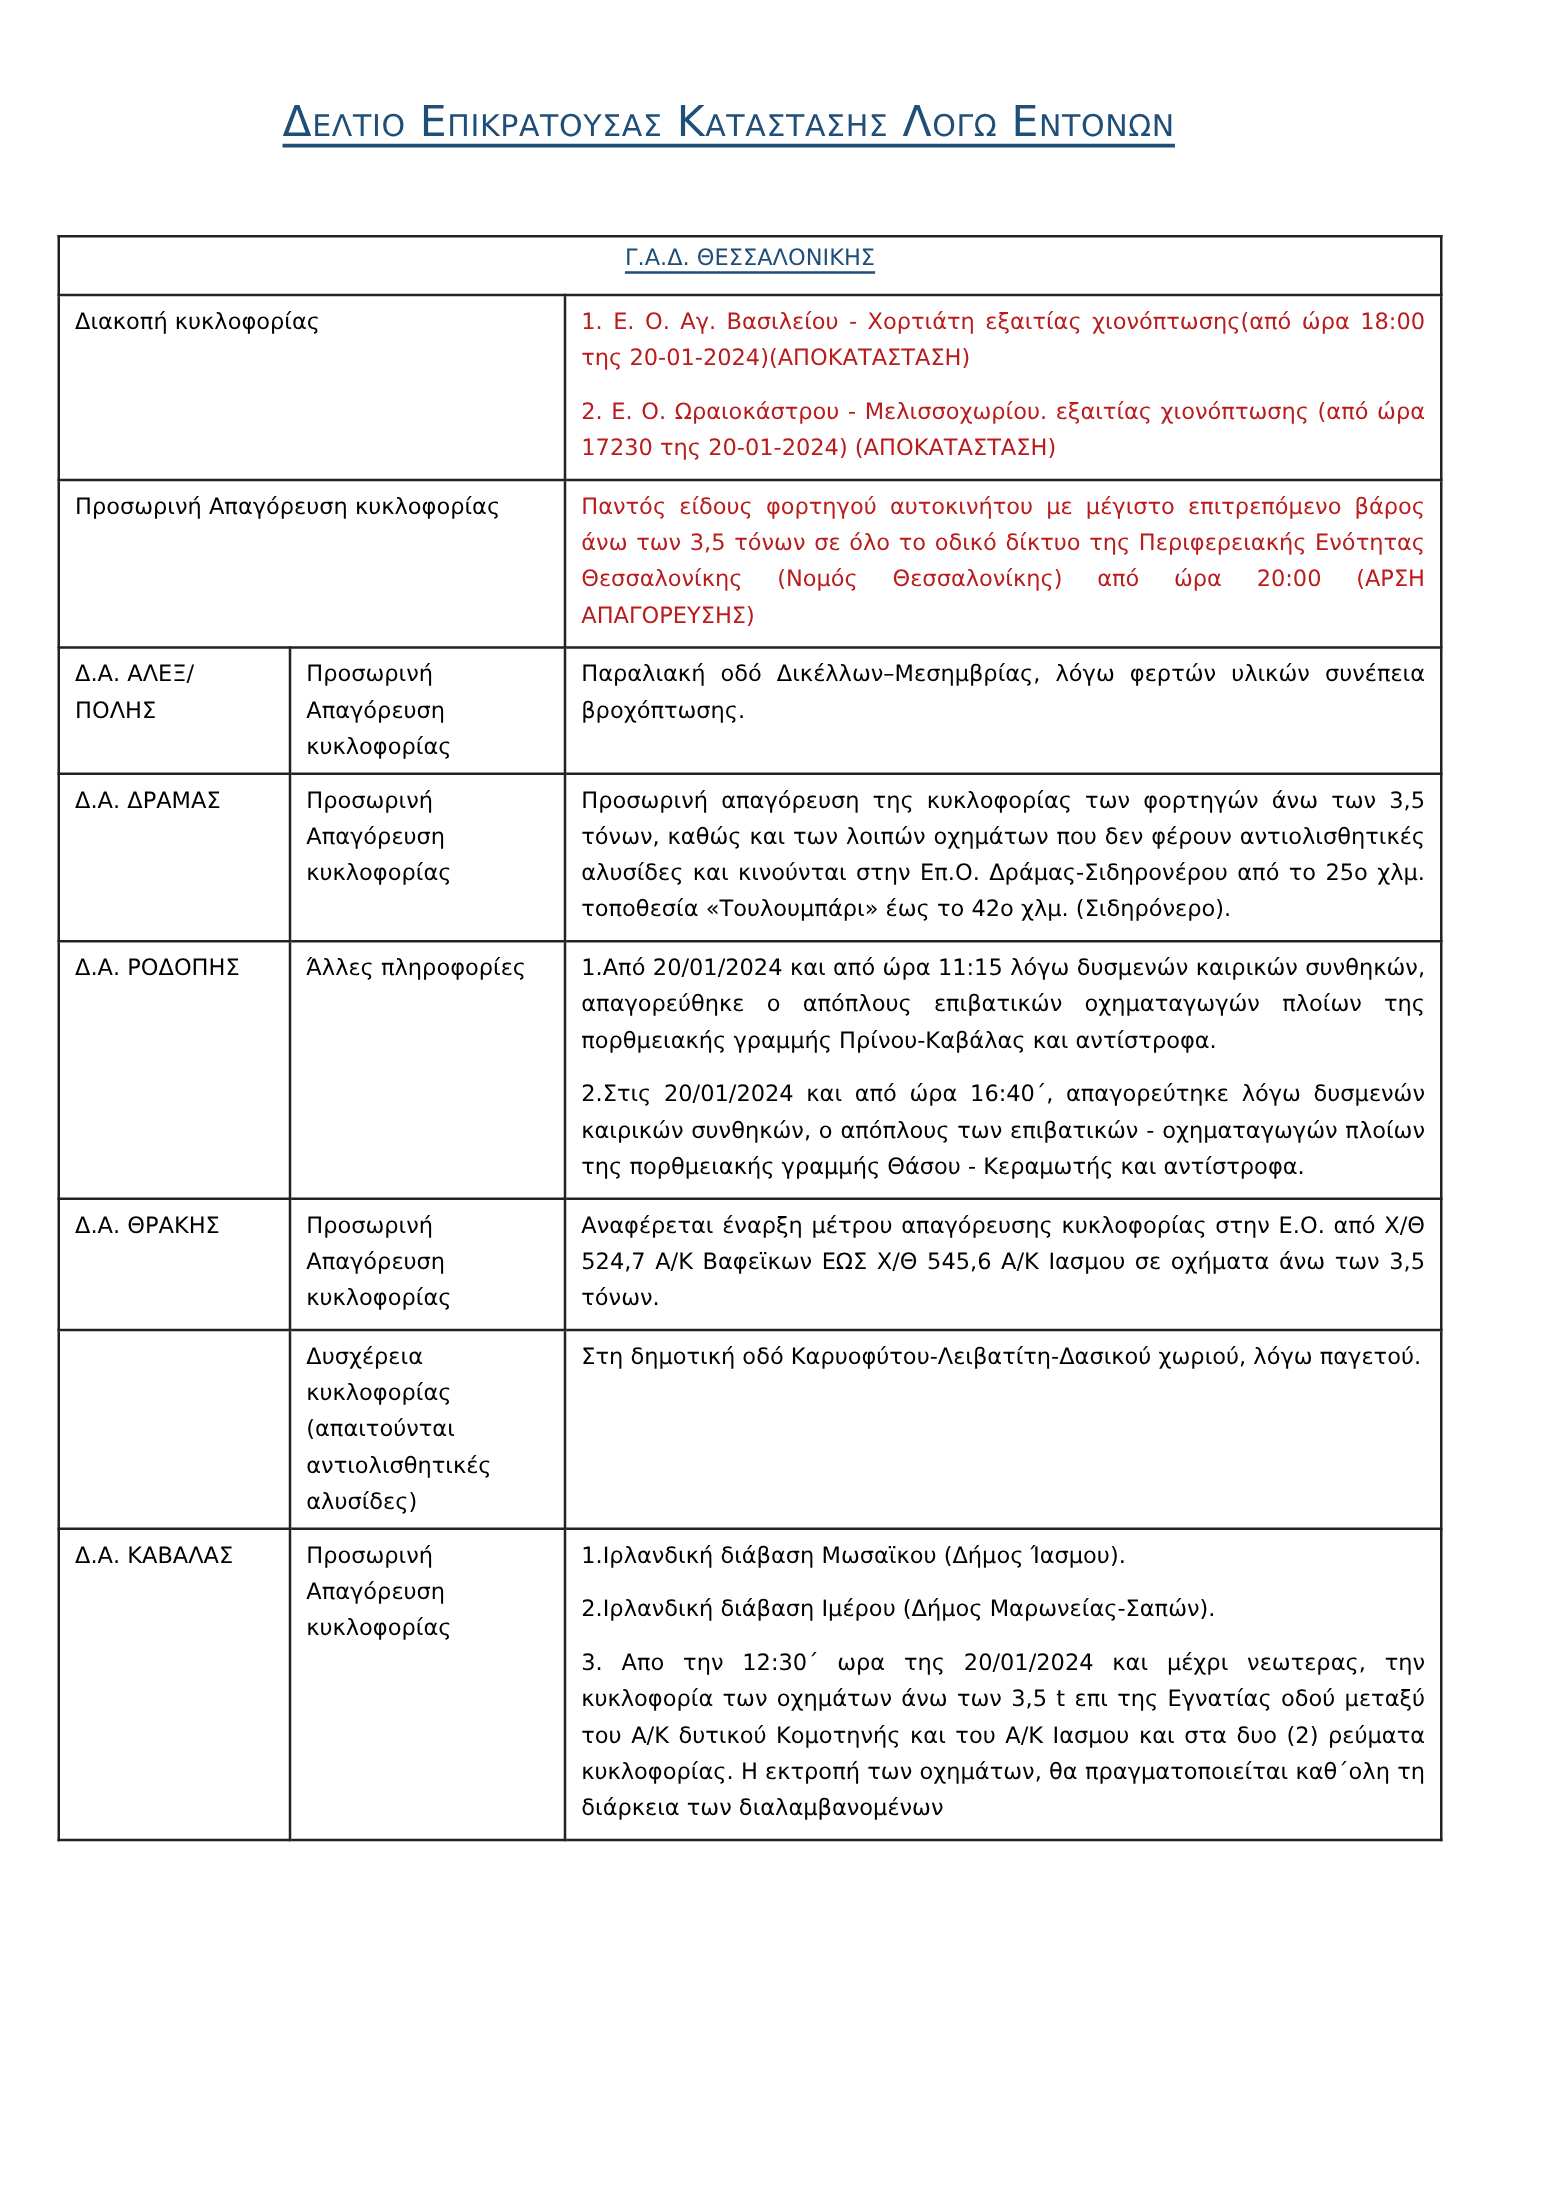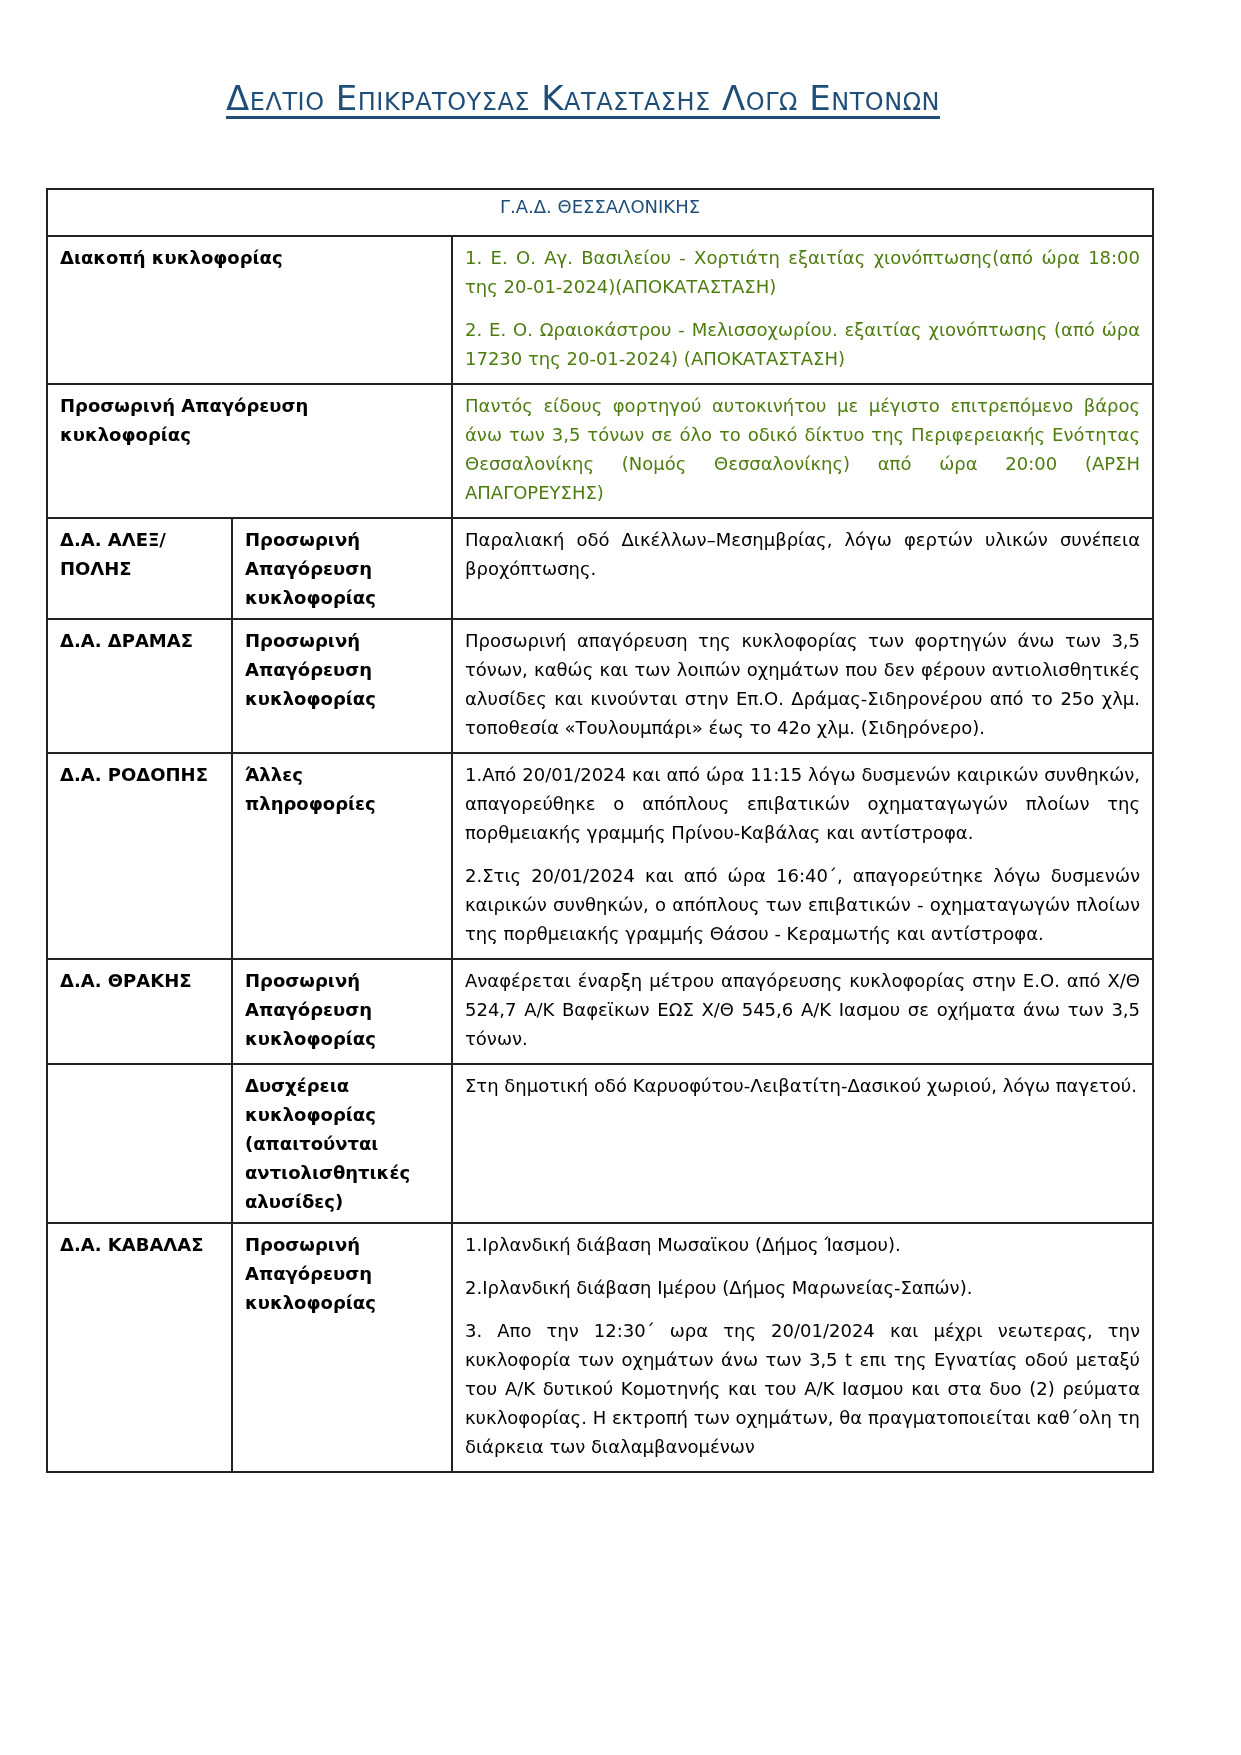--- a/index.html
+++ b/index.html
@@ -20,23 +20,23 @@
       border-collapse: collapse; table-layout: fixed;
     }
     table.doc td {
       border: 2px solid #222; vertical-align: top;
       padding: 6px 12px 6px 12px; font-size: 18px; line-height: 29px;
     }
     .sec {
       text-align: center; color: #1f4e79; font-size: 27px; line-height: 36px;
       padding: 12px 0 18px 0 !important;
     }
-    .sec span { text-decoration-thickness: 2px; text-underline-offset: 5px; }
-    .lbl { font-weight: bold; font-size: 17px; line-height: 28px; border-radius: 12px; }
-    .red { color: #4d7c0f; }
+    .sec span { text-decoration: underline; text-decoration-thickness: 2px; text-underline-offset: 5px; }
+    .lbl { font-weight: normal; font-size: 17px; line-height: 28px; border-radius: 12px; }
+    .red { color: #b91c1c; }
     .p { display: block; text-align: justify; text-align-last: left; margin-bottom: 14px; }
     .p:last-child { margin-bottom: 4px; }
   </style>
 </head>
 <body>
 
 <div class="title">
   <span class="line"><span>Δελτιο Επικρατουσας Καταστασης Λογω Εντονων</span></span>
 </div>
 

